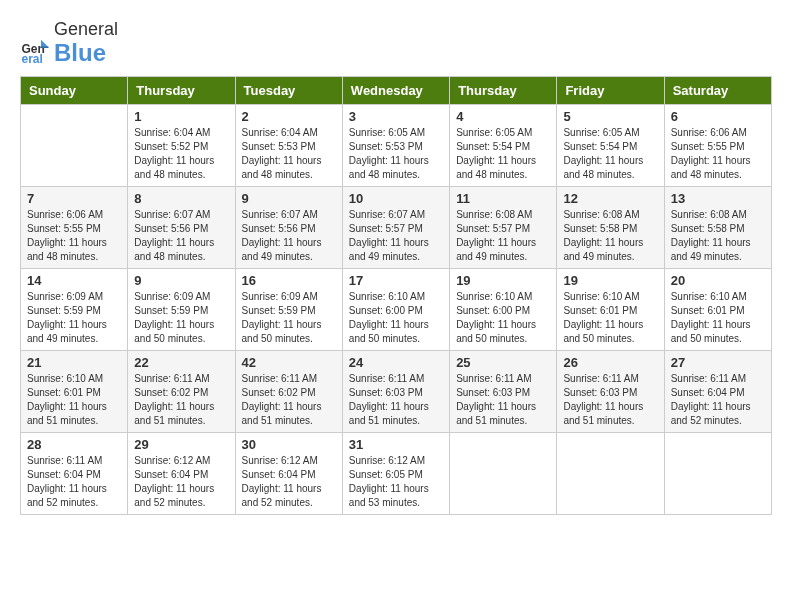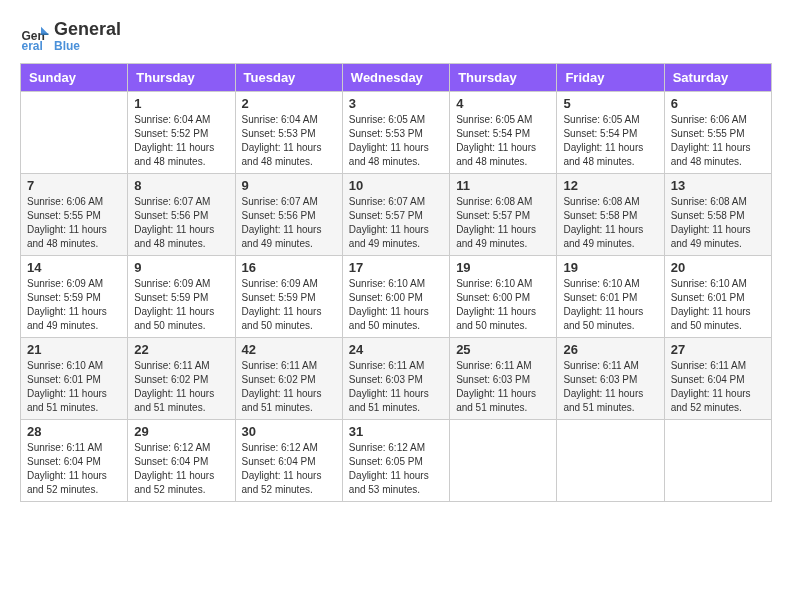--- a/index.html
+++ b/index.html
@@ -36,21 +36,21 @@
     .calendar-subtitle {
       font-size: 16px;
       color: #555;
     }
     table {
       width: 100%;
       border-collapse: collapse;
       font-size: 11px;
     }
     thead tr th {
-      background-color: #8b5cf6;
+      background-color: #4d7c0f;
       color: white;
       padding: 6px 8px;
       text-align: left;
       font-size: 13px;
       font-weight: bold;
       border: 1px solid #ccc;
     }
     tbody tr td {
       border: 1px solid #ccc;
       vertical-align: top;
@@ -85,22 +85,22 @@
 
 <div class="header">
   <div class="logo">
     <svg class="logo-icon" viewBox="0 0 40 40" xmlns="http://www.w3.org/2000/svg">
       <text x="2" y="22" font-size="16" font-weight="bold" fill="#333">Gen</text>
       <text x="2" y="36" font-size="16" font-weight="bold" fill="#4a90d9">eral</text>
       <polygon points="28,5 38,15 28,15" fill="#4a90d9"></polygon>
       <line x1="28" y1="15" x2="38" y2="15" stroke="#2e6da4" stroke-width="2"></line>
     </svg>
     <div>
-      <div style="font-size:18px;font-weight:bold;color:#333;line-height:1.1;">General</div>
-      <div style="font-size:12px;font-weight:bold;color:#4a90d9;line-height:1.1;">Blue</div>
+      <div style="font-size:18px;font-weight:normal;color:#333;line-height:1.1;">General</div>
+      <div style="font-size:24px;font-weight:bold;color:#4a90d9;line-height:1.1;">Blue</div>
     </div>
   </div>
   <div class="title-section">
   </div>
 </div>
 
 <table>
   <thead>
     <tr>
     <th>Sunday</th>

